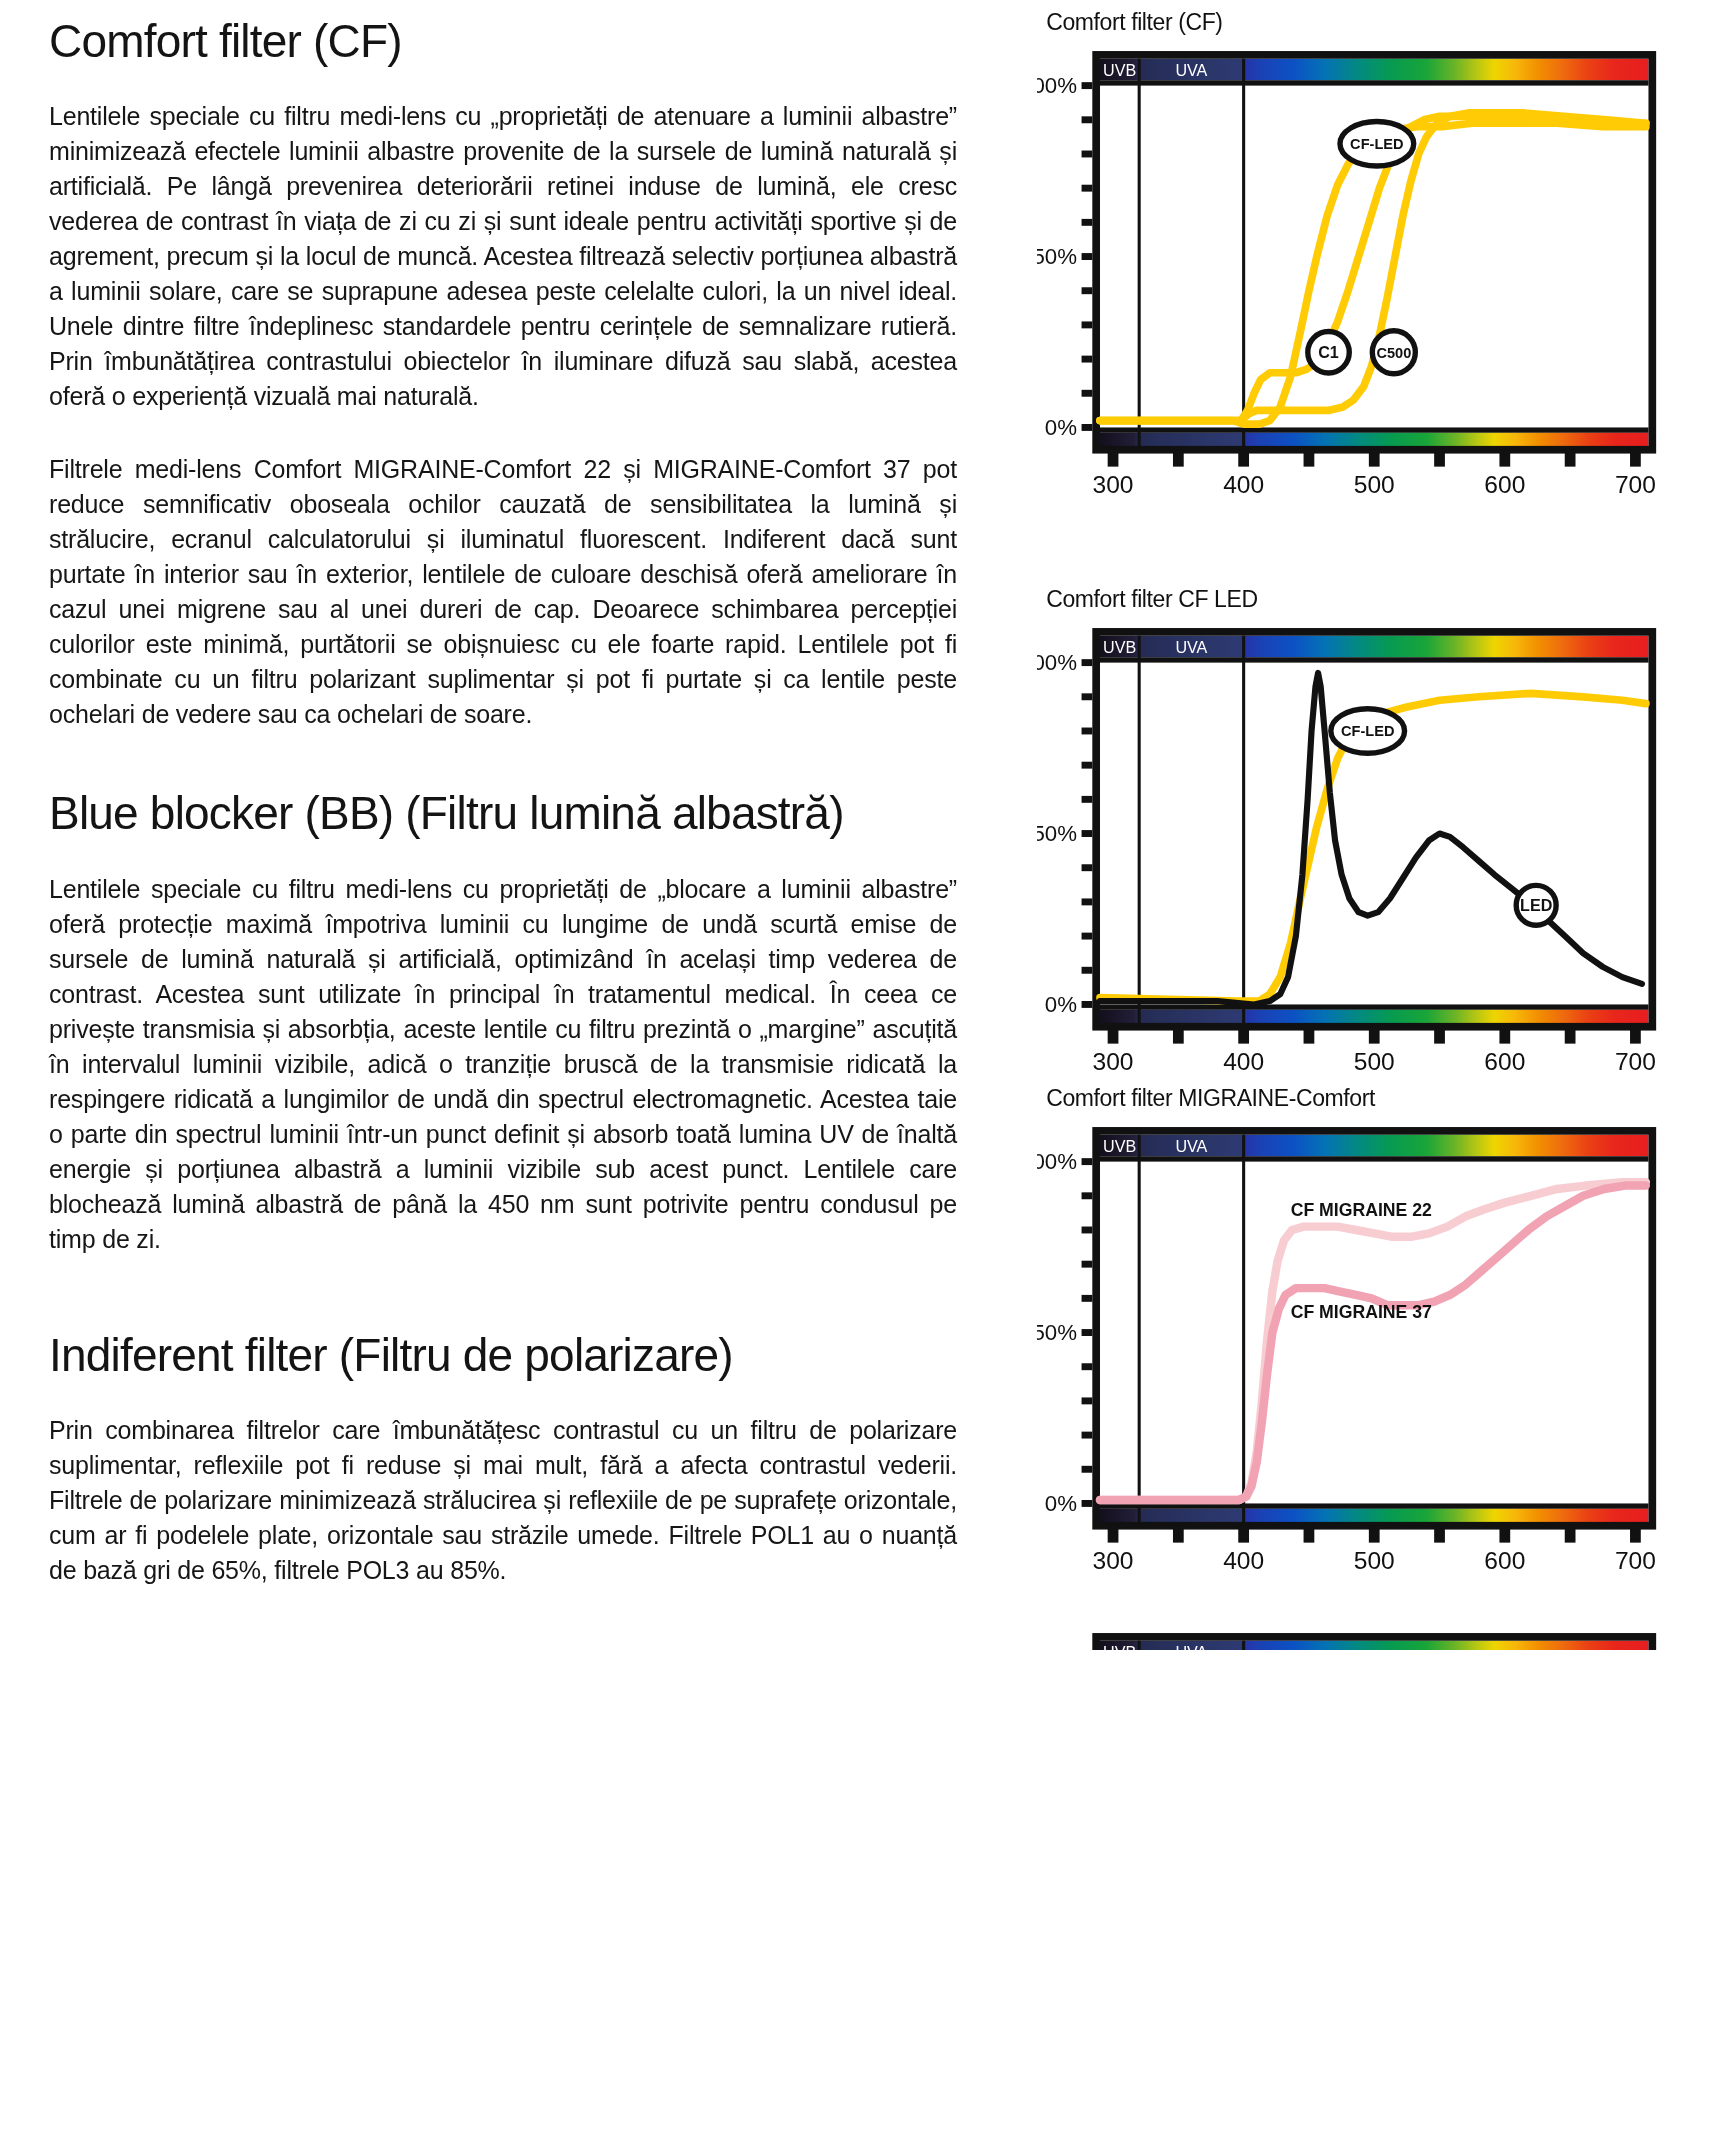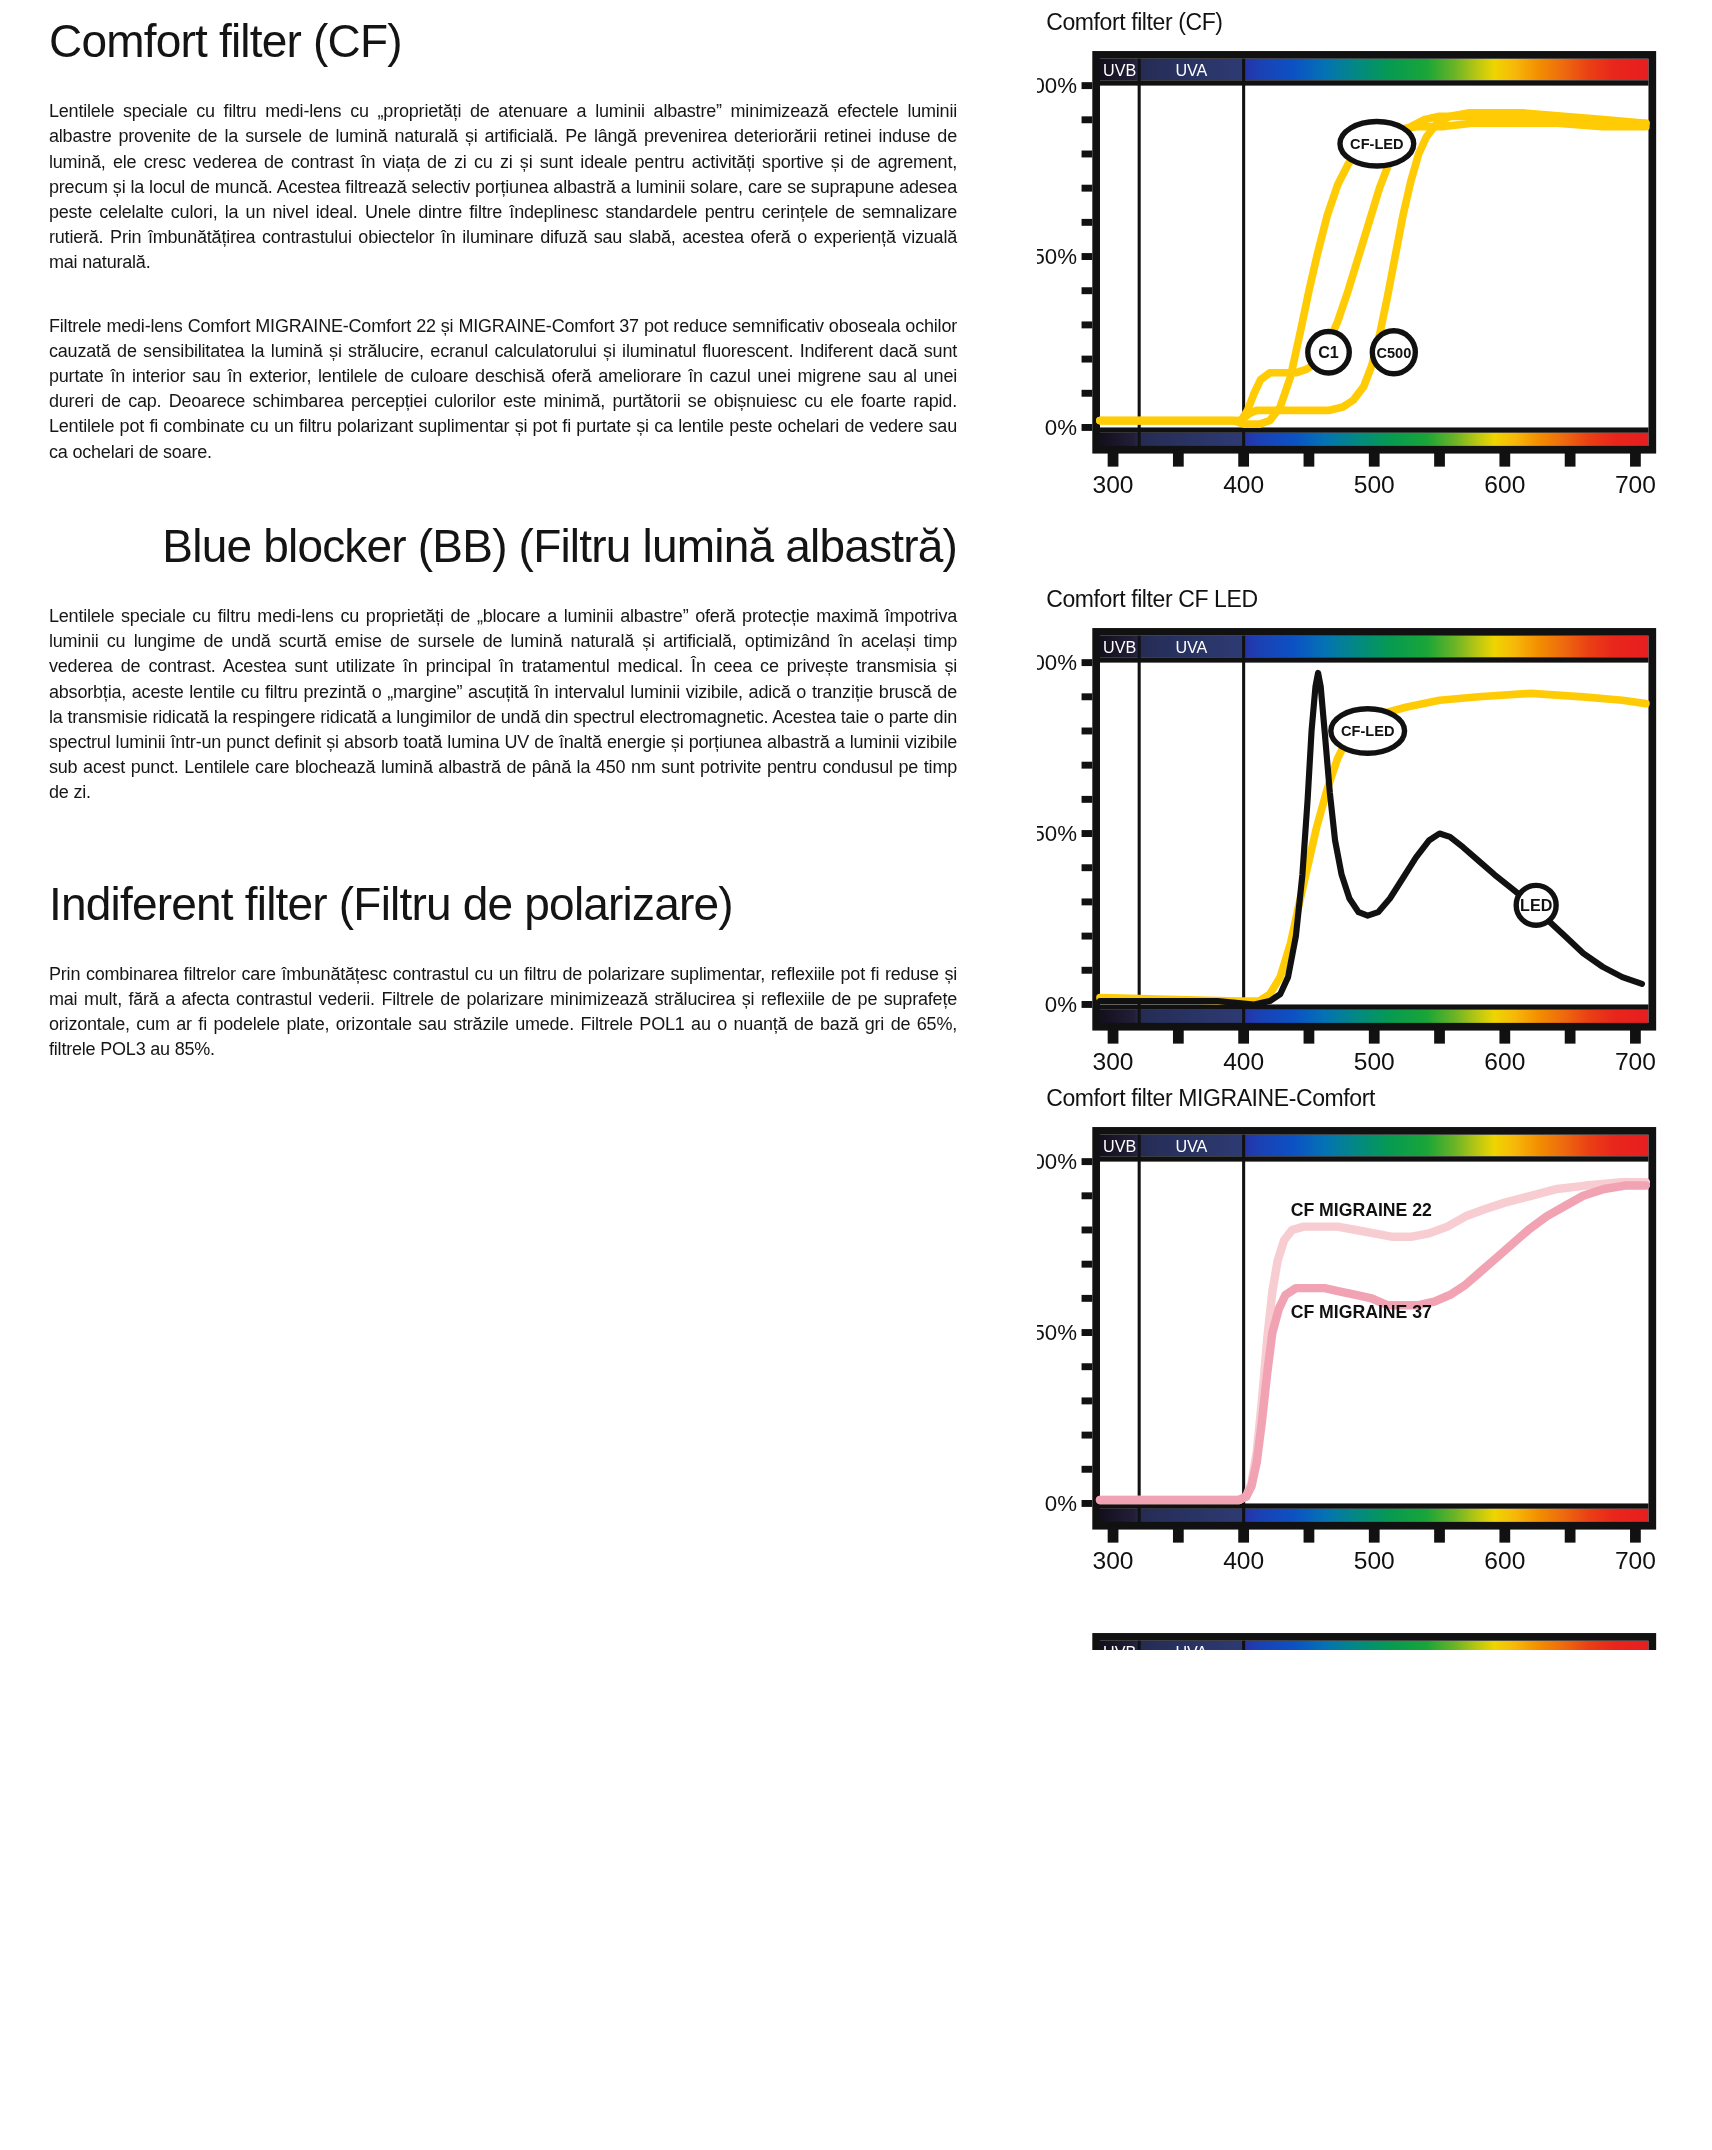--- a/index.html
+++ b/index.html
@@ -1,23 +1,23 @@
 <!DOCTYPE html>
 <html style="font-size:12.3px"><head>
 <meta charset="utf-8">
 <style>
   html,body{margin:0;padding:0;background:#fff;}
   .page{position:relative;width:1713px;height:1650px;background:#fff;overflow:hidden;
         font-family:"Liberation Sans",sans-serif;color:#141414;}
   .text-col{position:absolute;left:49px;top:0;width:908px;}
   .text-col h1{font-size:46px;font-weight:400;letter-spacing:-0.8px;margin:0 0 34px 0;line-height:1.05;}
   .text-col h1.h-first{margin-top:17px;}
-  .text-col h1.h-blue{margin-top:57px;text-align:right;}
+  .text-col h1.h-blue{margin-top:57px;}
   .text-col h1.h-pol{margin-top:74px;}
-  .text-col p{font-size:18px;line-height:1.40;text-align:justify;margin:16px 0 38px 0;
+  .text-col p{font-size:25px;line-height:1.40;text-align:justify;margin:16px 0 38px 0;
               letter-spacing:-0.2px;color:#161616;}
   .chart-block{position:absolute;left:1037px;width:676px;}
   .chart-title{font-size:23px;letter-spacing:-0.4px;padding-left:9.2px;height:28px;color:#111;}
   .chart-svg{display:block;margin-top:14px;}
   svg text{font-family:"Liberation Sans",sans-serif;}
 </style>
 </head>
 <body>
 
 <div class="page">

